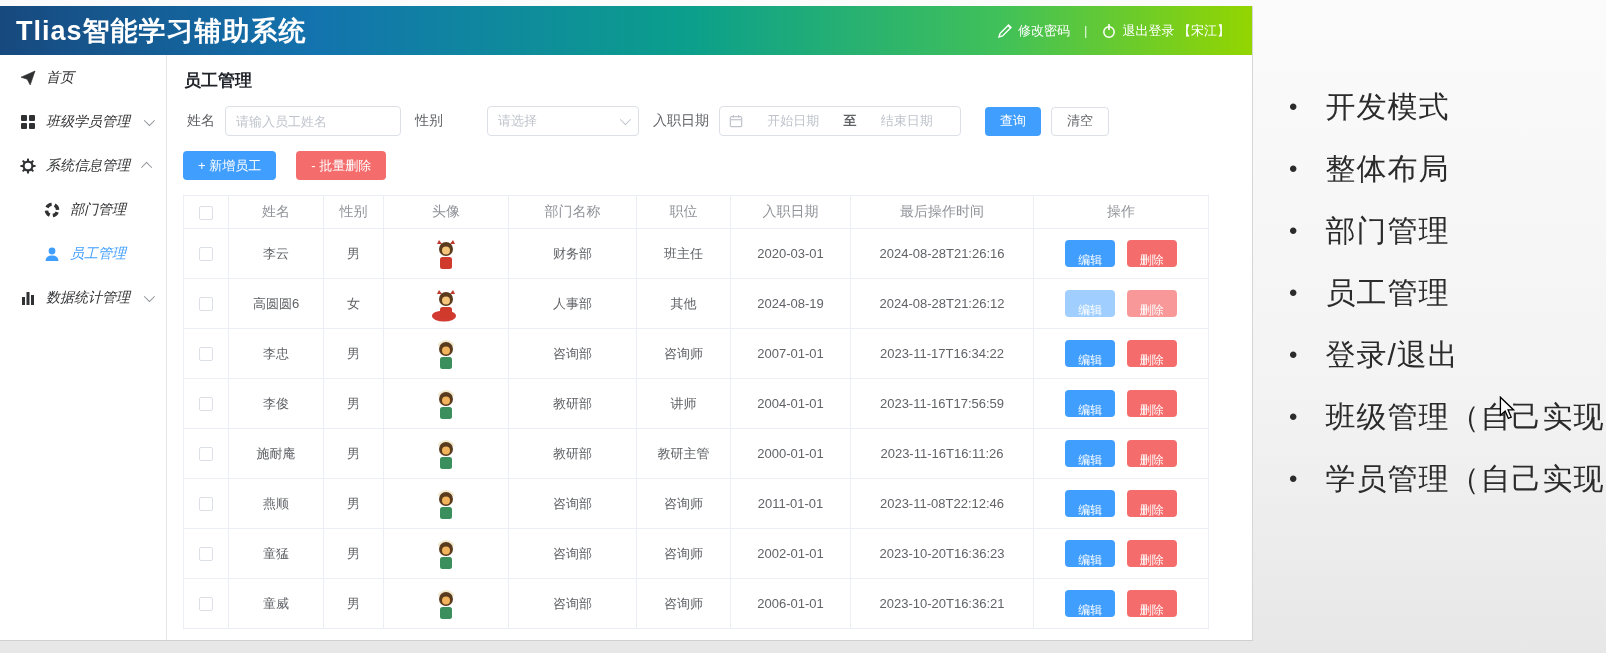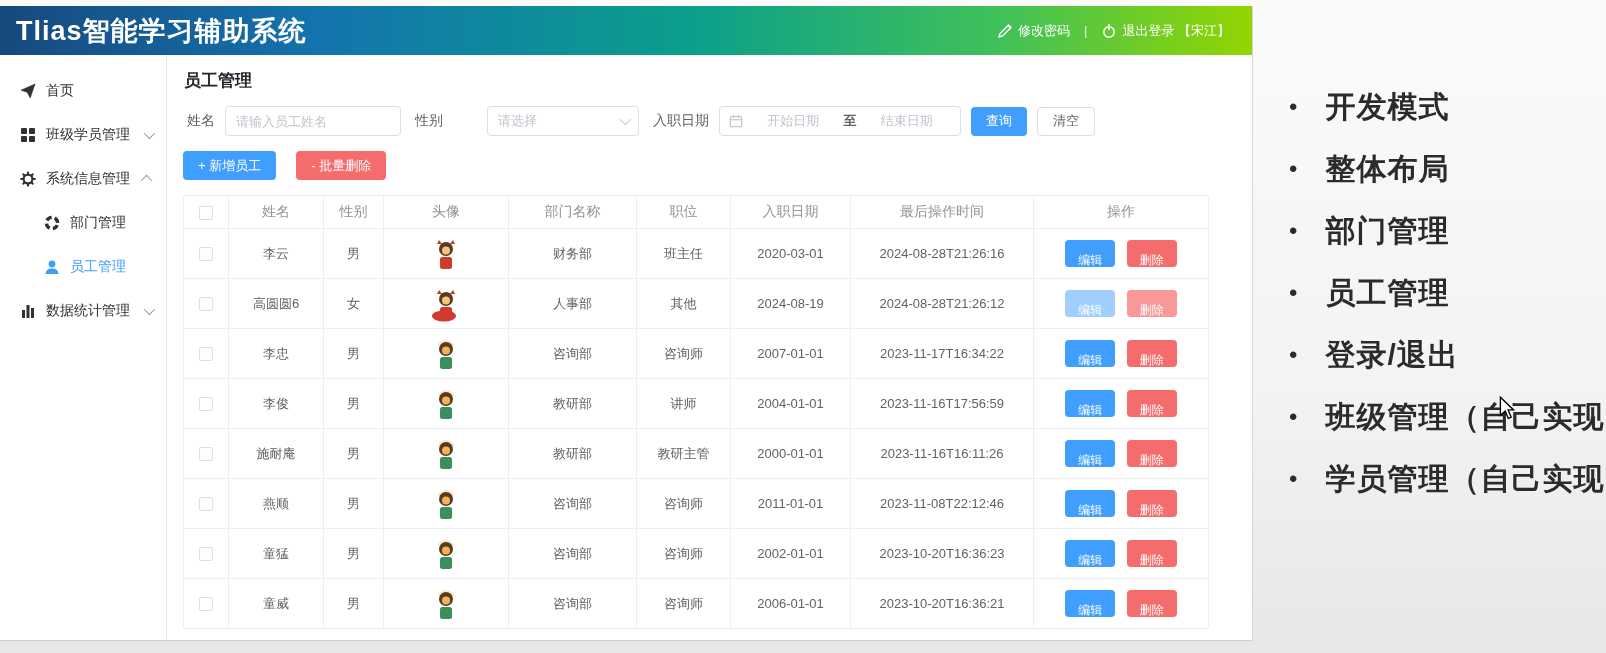--- a/index.html
+++ b/index.html
@@ -17,21 +17,21 @@
     background:linear-gradient(90deg,#17497e 0%,#1373ae 25%,#0b9f8c 55%,#41c159 80%,#93d500 100%); }
   .app-title { font-size:27px; font-weight:bold; letter-spacing:1px; }
   .header-right { display:flex; align-items:center; gap:14px; font-size:13px; }
   .header-link { display:flex; align-items:center; gap:5px; cursor:pointer; }
   .header-divider { opacity:.85; }
 
   
   .app-body { flex:1; display:flex; min-height:0; }
 
   
-  .sidebar { width:167px; flex:0 0 167px; border-right:1px solid #e6e6e6; padding-top:14px; }
+  .sidebar { width:167px; flex:0 0 167px; border-right:1px solid #e6e6e6; padding-top:1px;font-style:italic; }
   .side-item { height:44px; display:flex; align-items:center; gap:10px; padding:0 14px 0 20px;
     font-size:14px; color:#303133; cursor:pointer; }
   .side-item .label { flex:1; }
   .side-item.sub { padding-left:44px; }
   .side-item.active { color:#409eff; }
   .chev { width:8px; height:8px; border-right:1.6px solid #909399; border-bottom:1.6px solid #909399; display:inline-block; }
   .chev.down { transform:rotate(45deg) translateY(-2px); }
   .chev.up { transform:rotate(-135deg) translateY(-2px); }
   .sicon { width:16px; height:16px; flex:0 0 16px; }
 
@@ -49,42 +49,42 @@
   .select-box .chev { border-color:#c0c4cc; }
   .date-box { width:242px; display:flex; align-items:center; padding:0 9px; gap:6px; cursor:text; }
   .date-box .ph { color:#bfc4cc; font-size:13px; }
   .date-box .start, .date-box .end { flex:1; text-align:center; }
   .date-box .to { color:#606266; font-weight:bold; font-size:13px; }
   .btn { height:29px; border:none; border-radius:4px; font-size:13px; padding:0 15px; cursor:pointer;
     font-family:inherit; display:inline-flex; align-items:center; justify-content:center; }
   .btn-primary { background:#409eff; color:#fff; }
   .btn-plain { background:#fff; color:#606266; border:1px solid #dcdfe6; }
   .btn-danger { background:#f56c6c; color:#fff; }
-  .search-btn { margin-left:0; }
+  .search-btn { margin-left:14px; }
 
   .action-bar { margin-top:15px; display:flex; gap:20px; }
 
   
   .emp-table { margin-top:15px; width:1025px; border-collapse:collapse; table-layout:fixed; }
   .emp-table th, .emp-table td { border:1px solid #ebeef5; text-align:center; }
   .emp-table th { height:33px; font-size:14px; font-weight:normal; color:#909399; background:#fff; }
   .emp-table td { height:50px; font-size:13px; color:#606266; }
   .checkbox { display:inline-block; width:14px; height:14px; border:1px solid #dcdfe6; border-radius:2px; background:#fff; cursor:pointer; vertical-align:middle; }
   .op-btn { height:27px; padding:12px 13px; border:none; border-radius:4px; color:#fff; font-size:12px; cursor:pointer; font-family:inherit; }
   .op-edit { background:#409eff; margin-right:8px; }
   .op-del { background:#f56c6c; }
   tr.muted .op-edit { background:#a0cfff; }
   tr.muted .op-del { background:#f89898; }
   .avatar { display:inline-block; width:30px; height:36px; vertical-align:middle; }
 
   
   .notes { position:absolute; left:1253px; top:0; width:353px; height:653px; padding:76px 0 0 36px; }
   .note-item { display:flex; align-items:center; height:62px; }
   .note-bullet { font-size:24px; color:#2b2b2b; margin-right:28px; line-height:1; }
-  .note-text { font-size:30px; color:#2b2b2b; letter-spacing:1px; white-space:nowrap;font-weight:bold; }
+  .note-text { font-size:30px; color:#2b2b2b; letter-spacing:1px; white-space:nowrap; }
 
   .cursor { position:absolute; left:1497px; top:396px; z-index:50; }
 </style>
 </head>
 <body>
 
 <div class="app">
 
   <div class="app-header">
     <div class="app-title">Tlias智能学习辅助系统</div>

